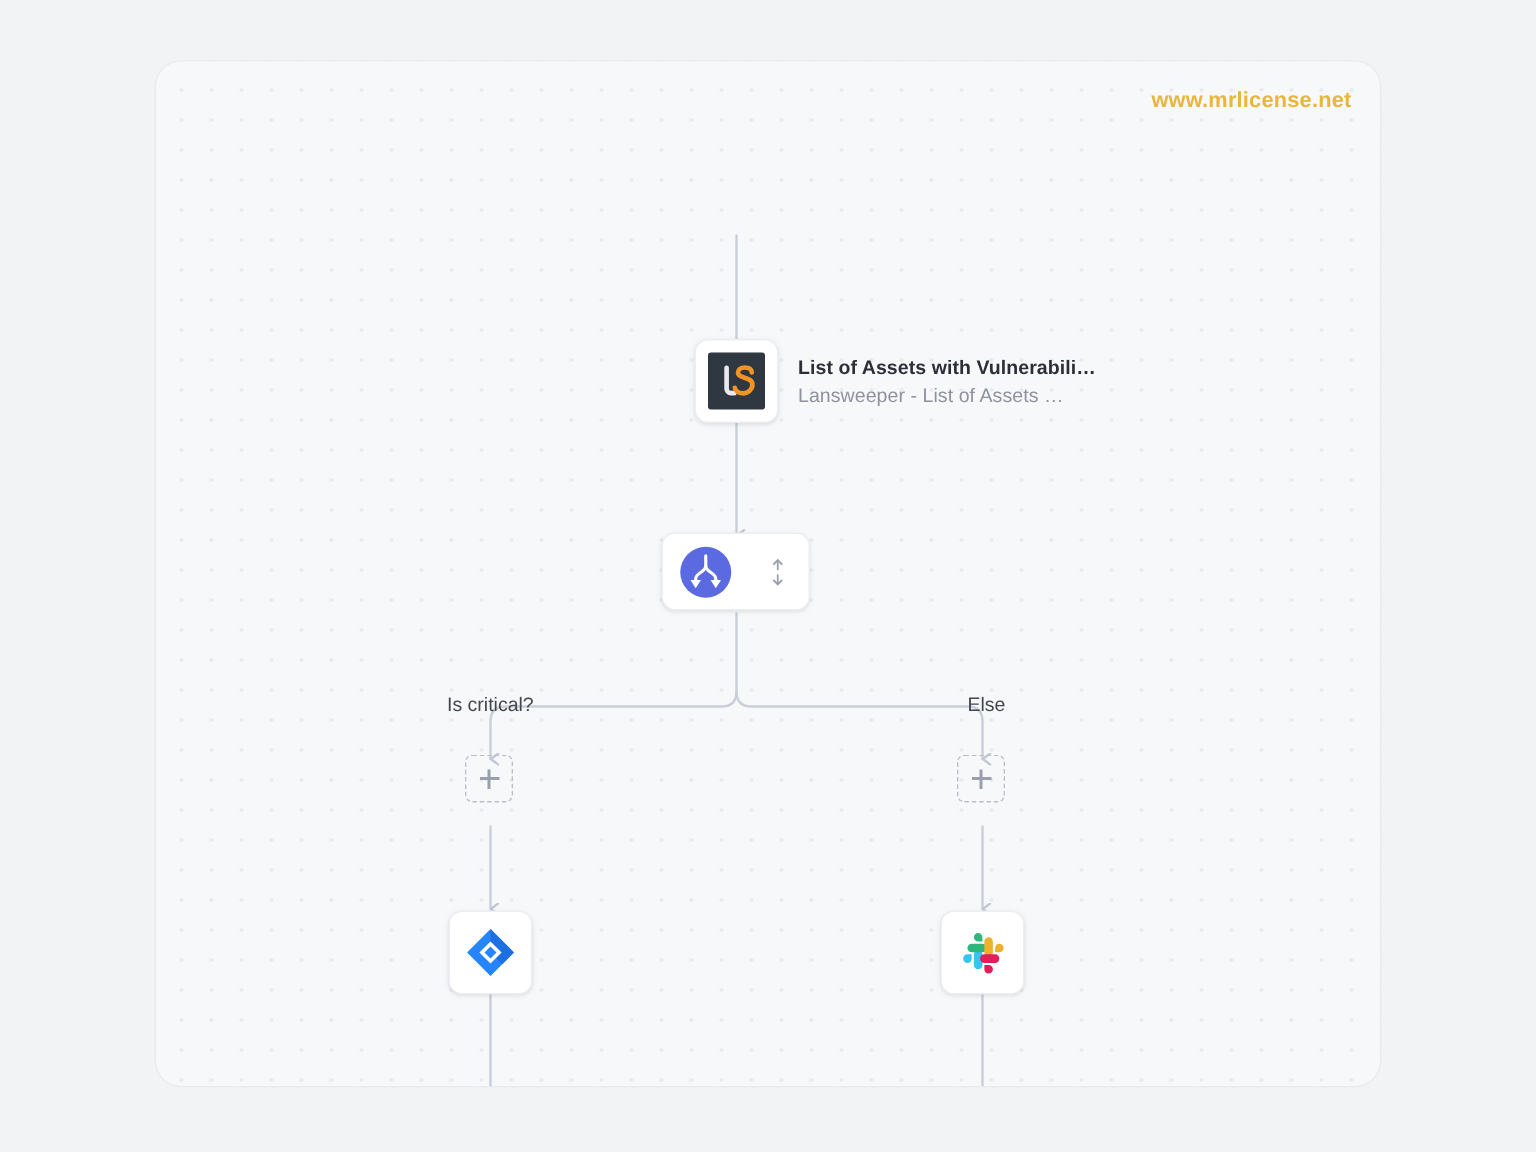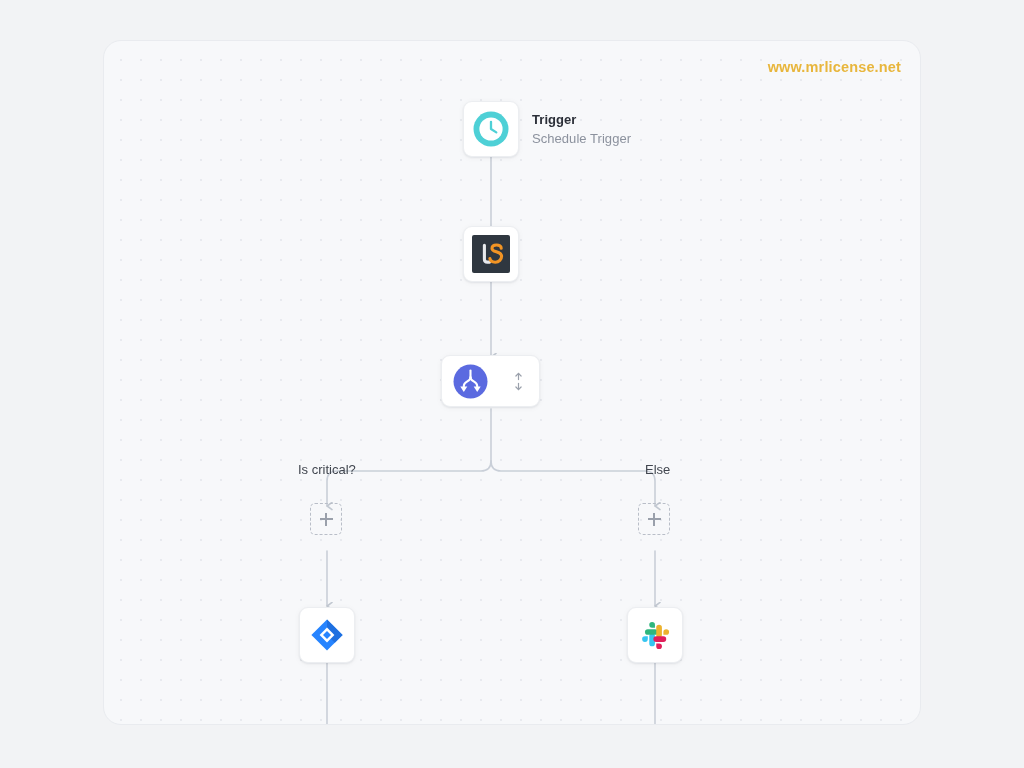--- a/index.html
+++ b/index.html
@@ -208,44 +208,35 @@
 
         <path d="M223,510 L223,565" marker-end="url(#arw)"></path>
 
         <path d="M551,510 L551,565" marker-end="url(#arw)"></path>
 
         <path d="M223,622 L223,700"></path>
         <path d="M551,622 L551,700"></path>
       </g>
     </svg>
 
-    <div class="node" style="left:359px; top:60px;">
-      <div class="node-card sq">
-        <svg class="ico" width="38" height="38" viewBox="0 0 38 38">
-          <circle cx="19" cy="19" r="17.5" fill="#4ed0d6"></circle>
-          <circle cx="19" cy="19" r="11.6" fill="#ffffff"></circle>
-          <path d="M19,11.8 L19,19 L24.3,22.4" stroke="#4ed0d6" stroke-width="2.3" fill="none" stroke-linecap="round" stroke-linejoin="round"></path>
-        </svg>
-      </div>
-      <div class="node-text">
-        <div class="node-title">Trigger</div>
-        <div class="node-sub">Schedule Trigger</div>
-      </div>
-    </div>
 
     <div class="node" style="left:359px; top:185px;">
       <div class="node-card sq">
         <div class="ls-logo">
           <svg width="30" height="26" viewBox="0 0 30 26">
             <path d="M8.4,4.2 L8.4,18.2 C8.4,19.9 9.7,21.1 11.4,21.1 L13.6,21.1" stroke="#e8eaed" stroke-width="3.1" fill="none" stroke-linecap="round" stroke-linejoin="round"></path>
             <path d="M25.2,7.3 C25.2,5.2 23.2,4.0 20.6,4.0 C17.9,4.0 16.0,5.3 16.0,7.4
                      C16.0,11.7 25.6,9.9 25.6,15.3 C25.6,18.3 23.0,21.2 19.3,21.2
                      C16.2,21.2 14.2,19.5 13.9,17.6" stroke="#f29424" stroke-width="3.1" fill="none" stroke-linecap="round" stroke-linejoin="round"></path>
           </svg>
         </div>
+      </div>
+      <div class="node-text">
+        <div class="node-title">List of Assets with Vulnerabili…</div>
+        <div class="node-sub">Lansweeper - List of Assets …</div>
       </div>
     </div>
 
     <div class="node" style="left:337px; top:314px;">
       <div class="node-card branch-card">
         <div class="branch-ico-cell">
           <svg class="ico" width="37" height="37" viewBox="0 0 37 37">
             <circle cx="18.5" cy="18.5" r="17" fill="#5b6ae0"></circle>
             <g stroke="#ffffff" stroke-width="2.1" fill="none" stroke-linecap="round">
               <path d="M18.5,7.6 L18.5,14.4"></path>

